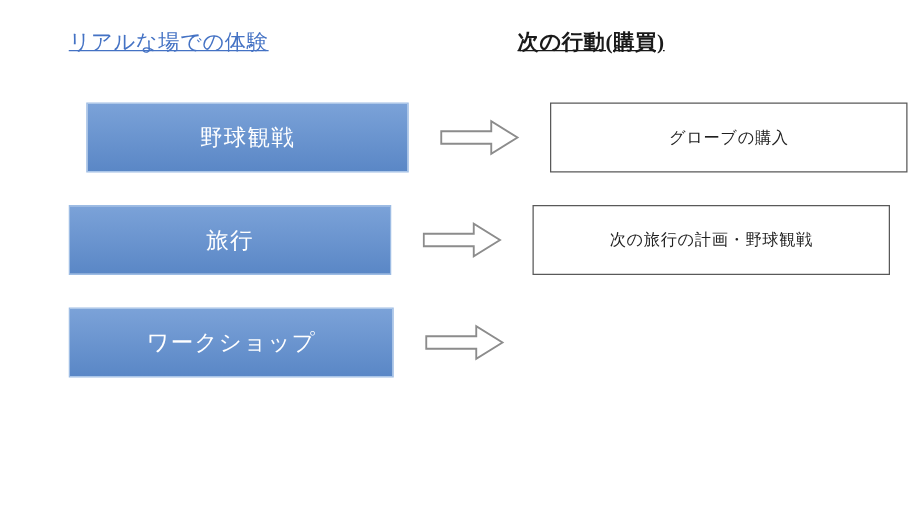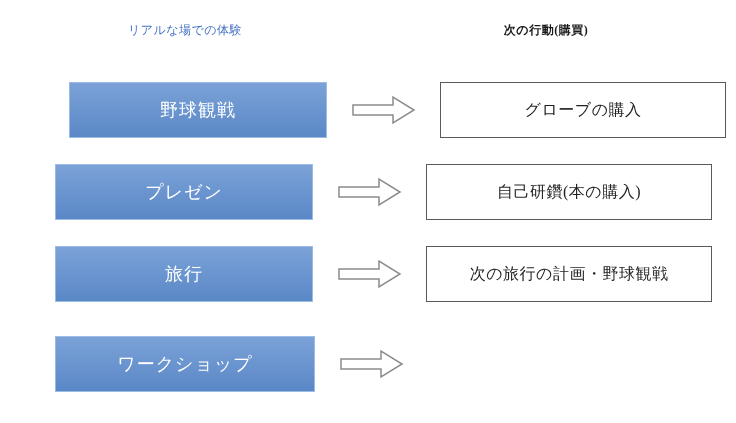--- a/index.html
+++ b/index.html
@@ -10,22 +10,22 @@
   .slide {
     position: relative;
     width: 736px;
     height: 423px;
     background: var(--page-bg, #ffffff);
     overflow: hidden;
   }
   .col-header {
     position: absolute;
     top: 22px;
-    text-align: center;
-    font-size: 12px;
+    font-size: 17px;
+    text-decoration: underline;
     letter-spacing: 0.5px;
     white-space: nowrap;
   }
   .col-header.left {
     left: 55px;
     width: 260px;
     color: var(--header-left-text, #4472c4);
     font-weight: 400;
   }
   .col-header.right {
@@ -71,21 +71,21 @@
     flex: none;
   }
   .arrow-wrap svg { display: block; }
   .action-box {
     width: 288px;
     height: 100%;
     box-sizing: border-box;
     background: var(--action-box-bg, #ffffff);
     border: 1px solid var(--action-box-border, #595959);
     color: var(--action-box-text, #1f1f1f);
-    font-size: 16px;
+    font-size: 13px;
     letter-spacing: 0.5px;
     display: flex;
     align-items: center;
     justify-content: center;
     white-space: nowrap;
   }
 </style>
 </head>
 <body>
 
@@ -100,29 +100,20 @@
     <div class="row">
       <div class="exp-box">野球観戦</div>
       <div class="arrow-wrap">
         <svg width="64" height="32" viewBox="0 0 64 32">
           <polygon points="1,11 41,11 41,3 62,16 41,29 41,21 1,21" fill="#ffffff" stroke="#8c8c8c" stroke-width="1.5"></polygon>
         </svg>
       </div>
       <div class="action-box">グローブの購入</div>
     </div>
 
-    <div class="row">
-      <div class="exp-box">プレゼン</div>
-      <div class="arrow-wrap">
-        <svg width="64" height="32" viewBox="0 0 64 32">
-          <polygon points="1,11 41,11 41,3 62,16 41,29 41,21 1,21" fill="#ffffff" stroke="#8c8c8c" stroke-width="1.5"></polygon>
-        </svg>
-      </div>
-      <div class="action-box">自己研鑽(本の購入)</div>
-    </div>
 
     <div class="row">
       <div class="exp-box">旅行</div>
       <div class="arrow-wrap">
         <svg width="64" height="32" viewBox="0 0 64 32">
           <polygon points="1,11 41,11 41,3 62,16 41,29 41,21 1,21" fill="#ffffff" stroke="#8c8c8c" stroke-width="1.5"></polygon>
         </svg>
       </div>
       <div class="action-box">次の旅行の計画・野球観戦</div>
     </div>

